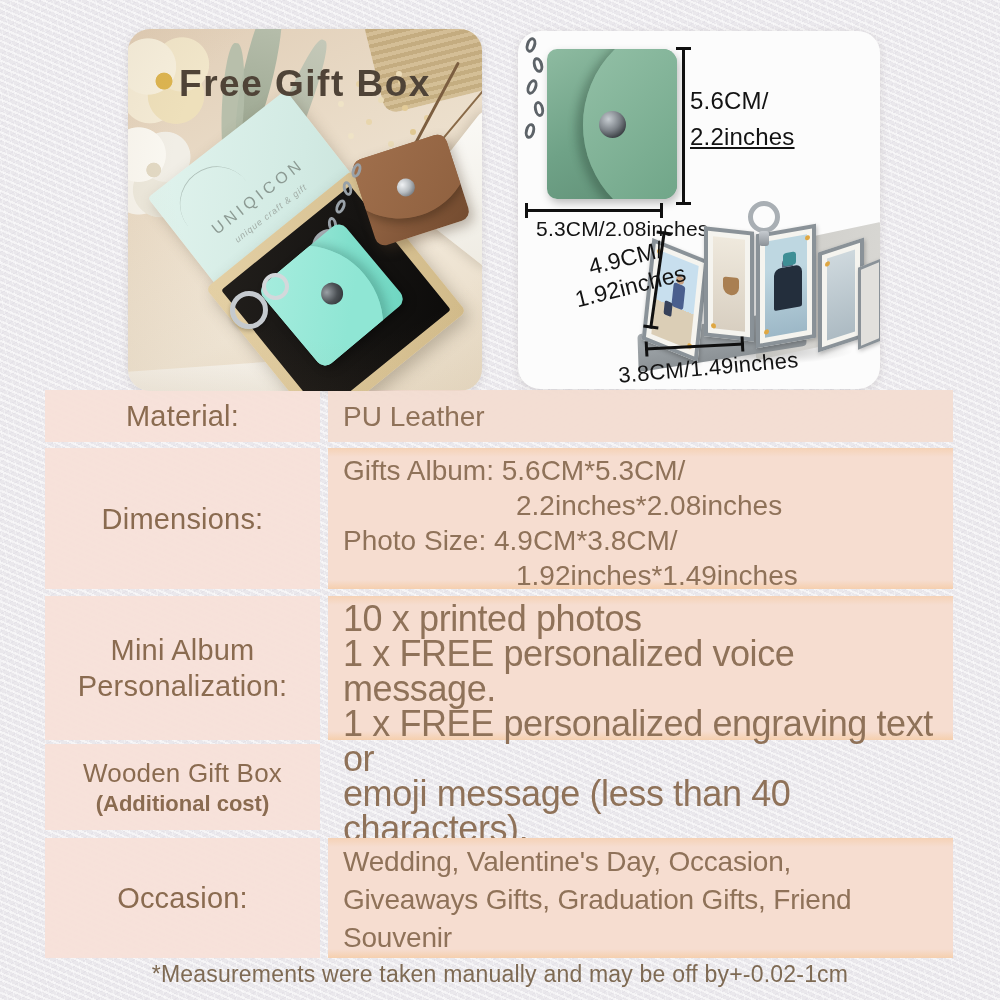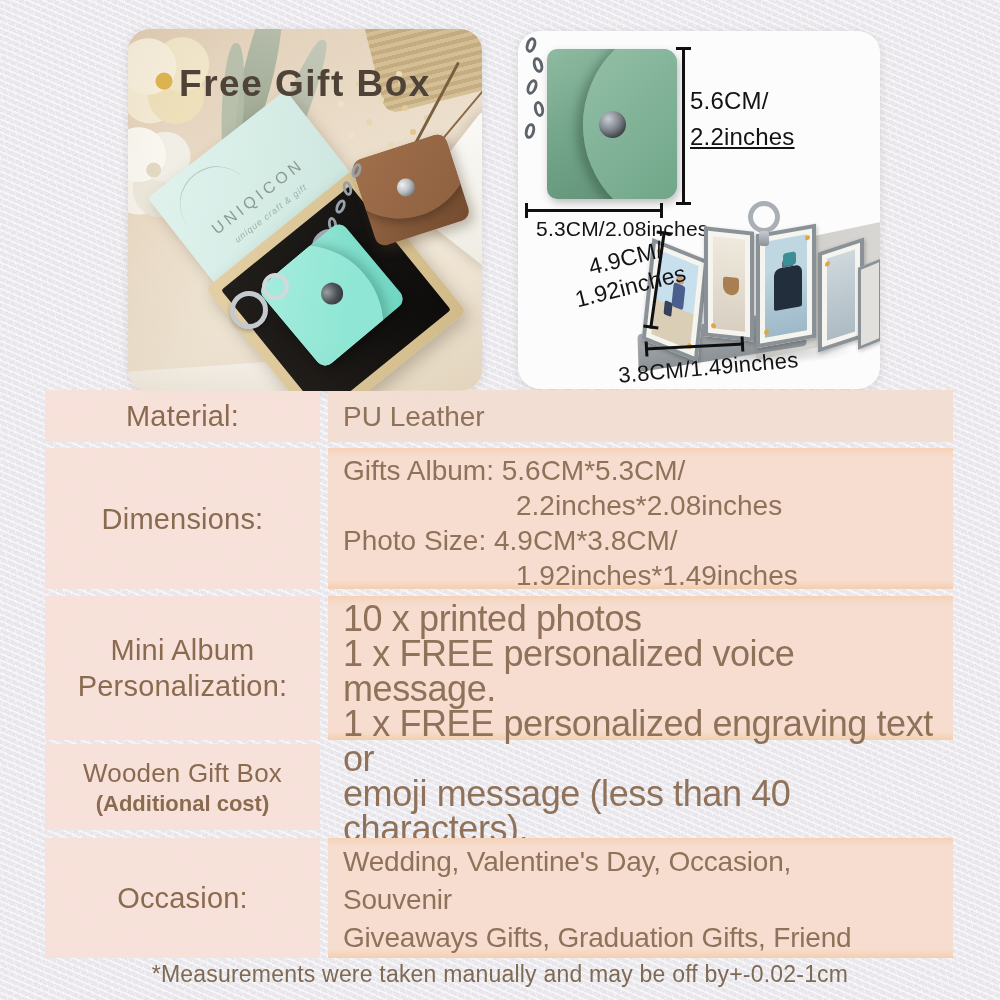--- a/index.html
+++ b/index.html
@@ -391,22 +391,22 @@
         <div class="lbl-sm">(Additional cost)</div>
       </div>
     </div>
 
     <div class="row r5">
       <div class="lcell">
         <div class="lbl">Occasion:</div>
       </div>
       <div class="vcell">
         <div class="vline">Wedding, Valentine's Day, Occasion,</div>
+        <div class="vline">Giveaways Gifts, Graduation Gifts, Friend</div>
         <div class="vline">Souvenir</div>
-        <div class="vline">Giveaways Gifts, Graduation Gifts, Friend</div>
       </div>
     </div>
 
   </div>
 
   <div class="footnote">*Measurements were taken manually and may be off by+-0.02-1cm</div>
 
 </div>
 
 </body></html>

